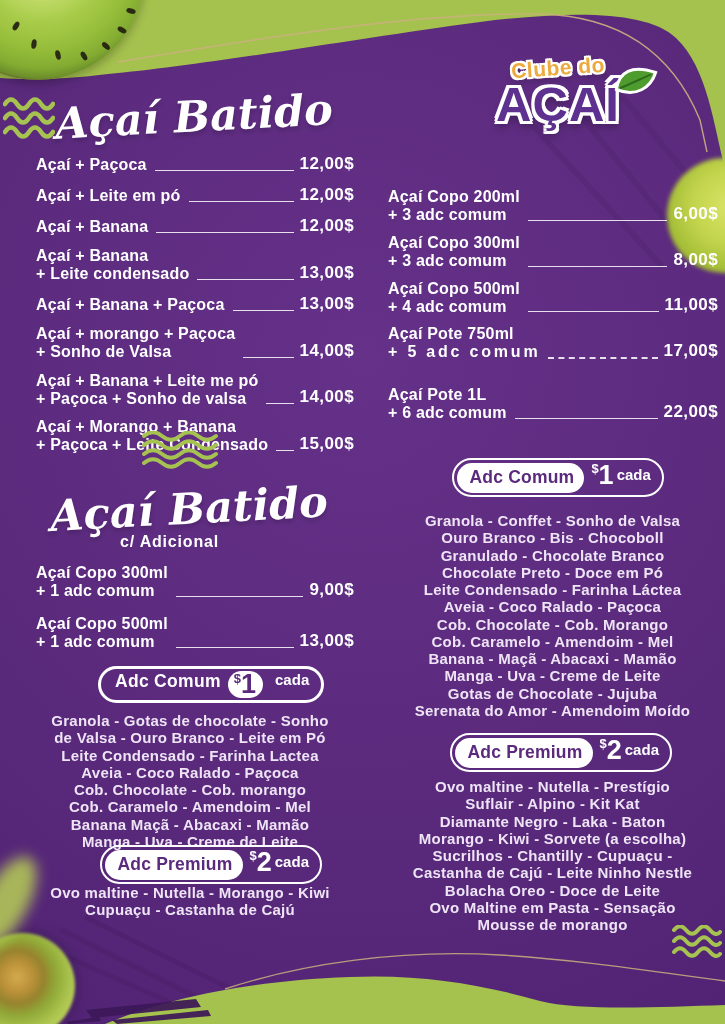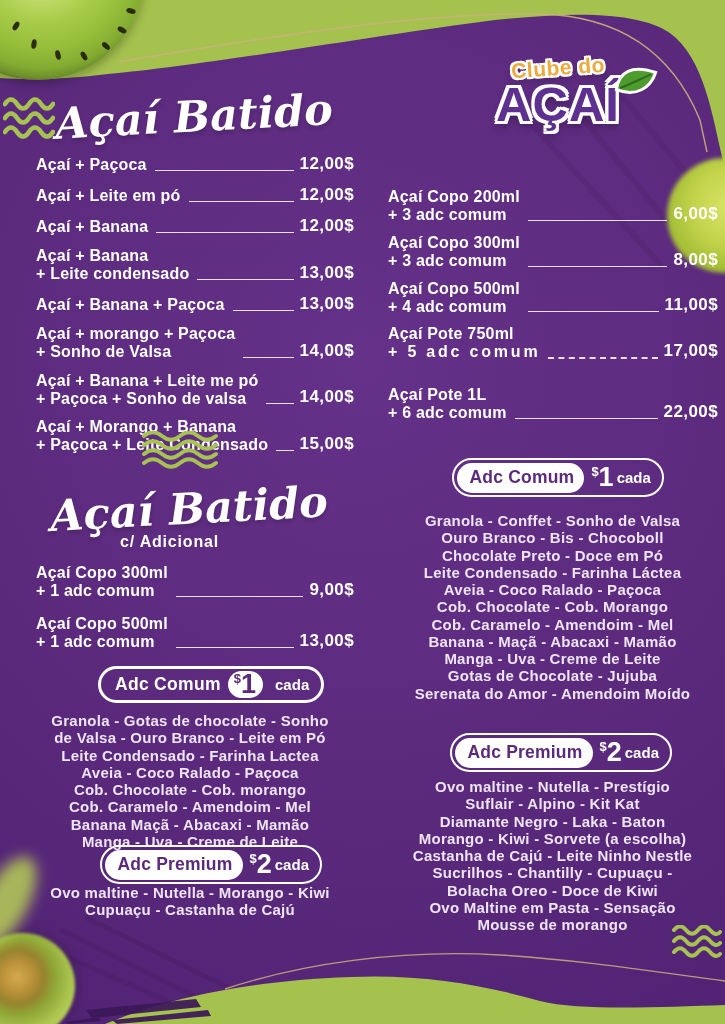--- a/index.html
+++ b/index.html
@@ -39,21 +39,21 @@
   .menu-row .name{font-size:16px;font-weight:700;line-height:1.12;letter-spacing:.2px;white-space:nowrap}
   .menu-row .dots{flex:1 1 auto;border-bottom:1.7px solid rgba(255,255,255,.85);margin:0 6px 3px 8px;min-width:12px}
   .menu-row .price{font-size:17px;font-weight:700;letter-spacing:.4px;white-space:nowrap}
   .list-adicional .menu-row{margin-bottom:15px}
   .list-right .menu-row{margin-bottom:10px}
   .mod-spread{margin-bottom:25px !important}
   .mod-spread .name div:nth-child(2){letter-spacing:2.8px}
   .mod-spread .dots{border-bottom:2px dashed rgba(255,255,255,.85);margin-bottom:2px}
 
   
-  .badge{display:inline-flex;align-items:center;border-radius:999px;white-space:nowrap}
+  .badge{display:inline-flex;align-items:flex-start;border-radius:999px;white-space:nowrap}
   .badge .cur{font-size:13px;font-weight:800;transform:translateY(-6px);display:inline-block}
   .badge .amt{font-size:27px;font-weight:800;line-height:.9;display:inline-block}
   .badge .unit{font-size:15px;font-weight:700;color:#fff}
   .badge-outline{border:3px solid #fff;padding:2px 9px 2px 14px;gap:7px}
   .badge-outline .lbl{color:#fff;font-weight:800;font-size:17.5px;letter-spacing:.3px}
   .badge-outline .pill{background:#fff;color:#5b2a7d;border-radius:999px;padding:1px 7px 2px 6px;display:flex;align-items:center}
   .badge-outline .unit{margin:0 3px 0 5px}
   .badge-filled{border:2.5px solid #fff;padding:2.5px}
   .badge-filled .lblwrap{background:#fff;color:#5b2a7d;border-radius:999px;padding:4px 10px 5px 13px;font-weight:800;font-size:17.5px;letter-spacing:.2px}
   .badge-filled .valwrap{display:flex;align-items:center;color:#fff;padding:0 9px 0 7px}
@@ -306,20 +306,21 @@
       <span class="cur">$</span>
       <span class="amt">1</span>
       <span class="unit">cada</span>
     </span>
   </div>
 
   <div class="abs adc-list" style="left:380px;top:512px;width:345px">
 
   <div>Granola - Conffet - Sonho de Valsa</div>
       <div>Ouro Branco - Bis - Chocoboll</div>
+      <div>Granulado - Chocolate Branco</div>
       <div>Chocolate Preto - Doce em Pó</div>
       <div>Leite Condensado - Farinha Láctea</div>
       <div>Aveia - Coco Ralado - Paçoca</div>
       <div>Cob. Chocolate - Cob. Morango</div>
       <div>Cob. Caramelo - Amendoim - Mel</div>
       <div>Banana - Maçã - Abacaxi - Mamão</div>
       <div>Manga - Uva - Creme de Leite</div>
       <div>Gotas de Chocolate - Jujuba</div>
       <div>Serenata do Amor - Amendoim Moído</div>
     </div>
@@ -332,23 +333,23 @@
       <span class="unit">cada</span>
     </span>
   </div>
 
   <div class="abs adc-list" style="left:380px;top:778px;width:345px">
 
   <div>Ovo maltine - Nutella - Prestígio</div>
       <div>Suflair - Alpino - Kit Kat</div>
       <div>Diamante Negro - Laka - Baton</div>
       <div>Morango - Kiwi - Sorvete (a escolha)</div>
+      <div>Sucrilhos - Chantilly - Cupuaçu -</div>
       <div>Castanha de Cajú - Leite Ninho Nestle</div>
-      <div>Sucrilhos - Chantilly - Cupuaçu -</div>
-      <div>Bolacha Oreo - Doce de Kiwi</div>
+      <div>Bolacha Oreo - Doce de Leite</div>
       <div>Ovo Maltine em Pasta - Sensação</div>
       <div>Mousse de morango</div>
     </div>
 
   <svg class="abs bottom-deco" viewBox="0 0 725 145" preserveAspectRatio="none">
     <g stroke="#4a1d66" stroke-width="5" opacity=".45">
       <path d="M60,50 L210,125"></path>
         <path d="M85,38 L235,112"></path>
         <path d="M40,66 L190,132"></path>
     </g>

